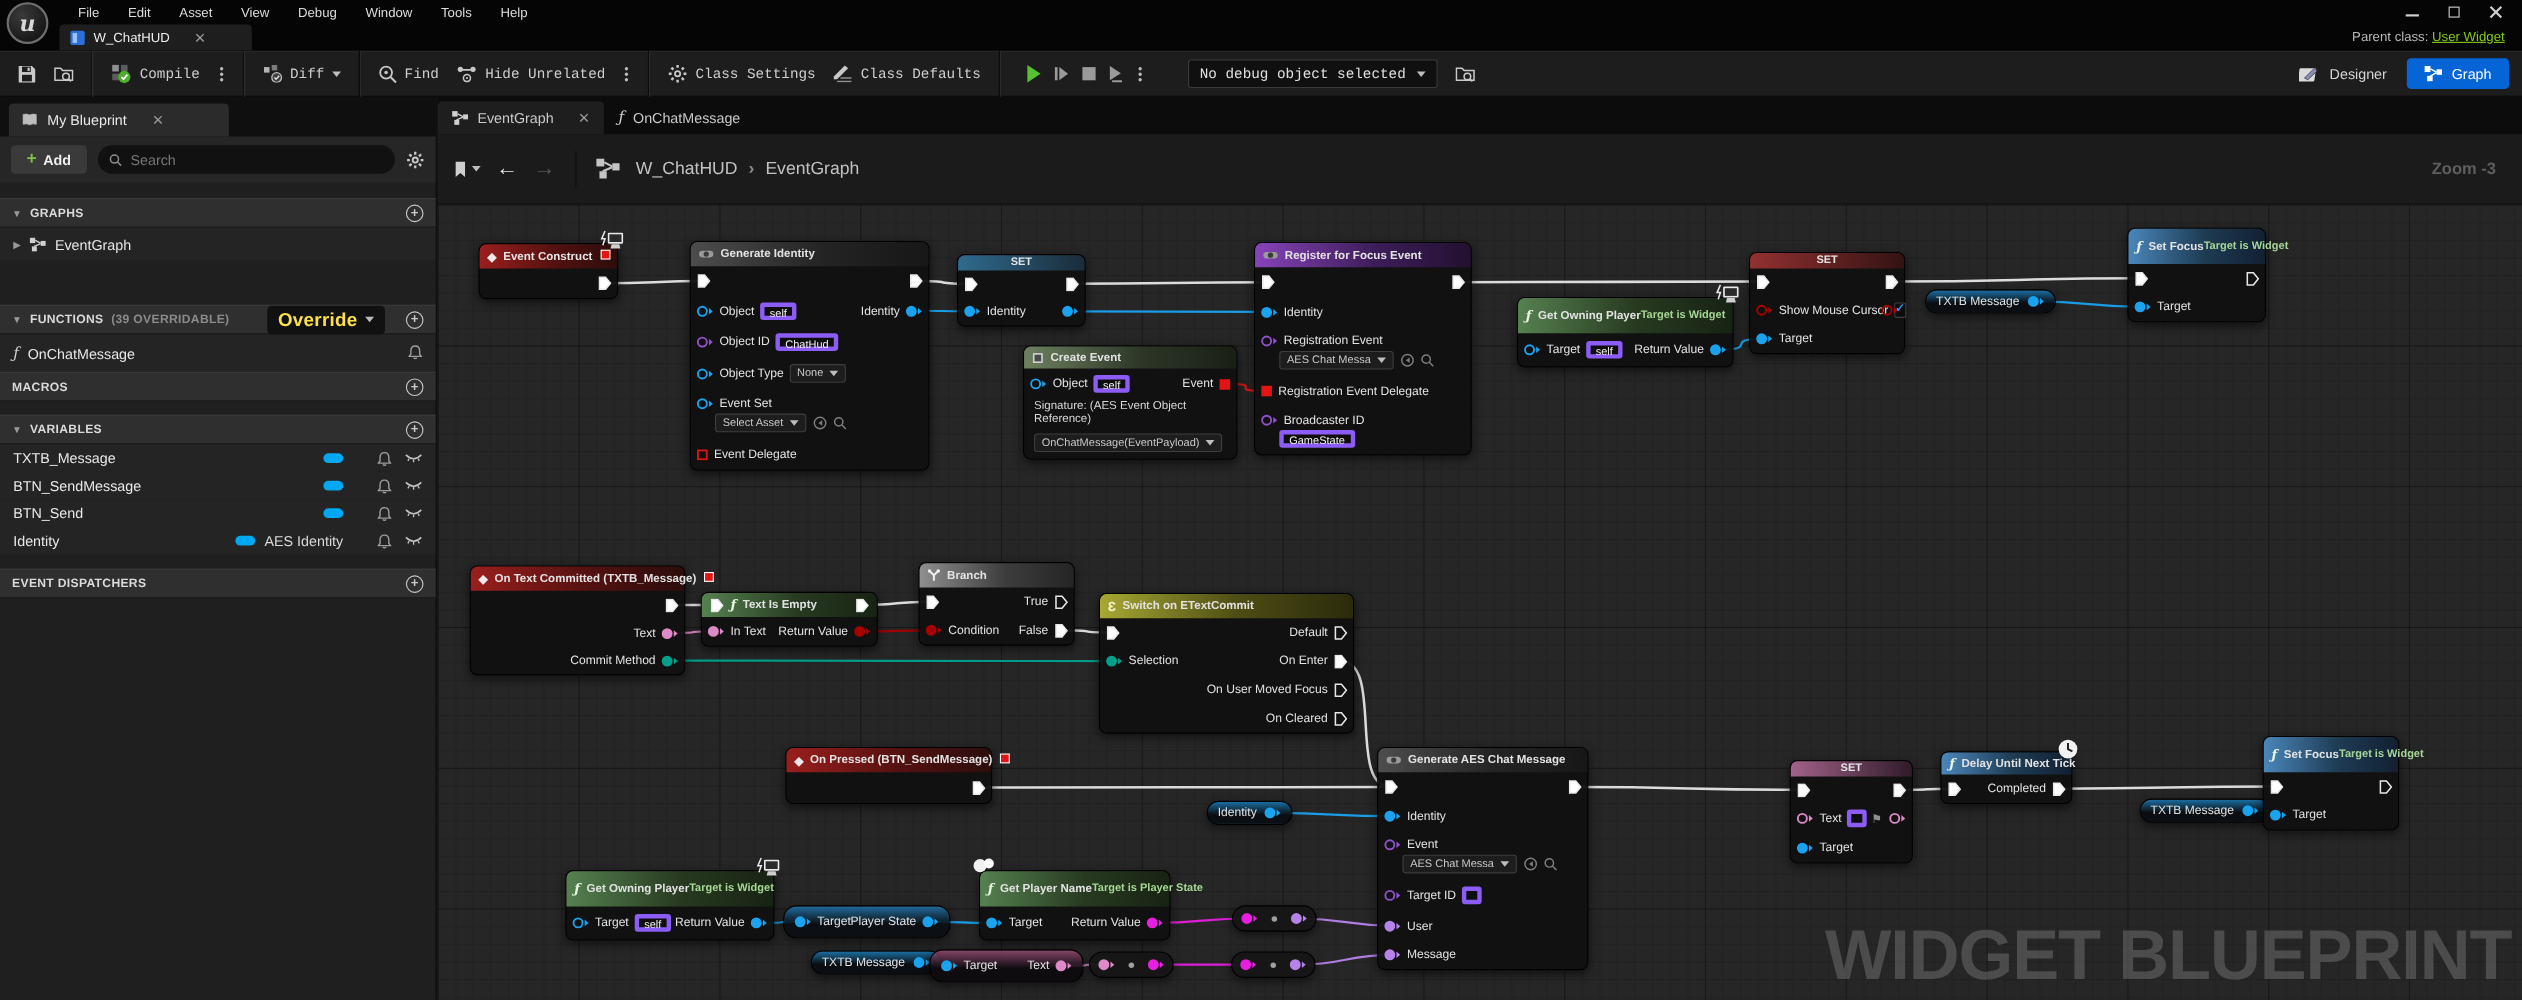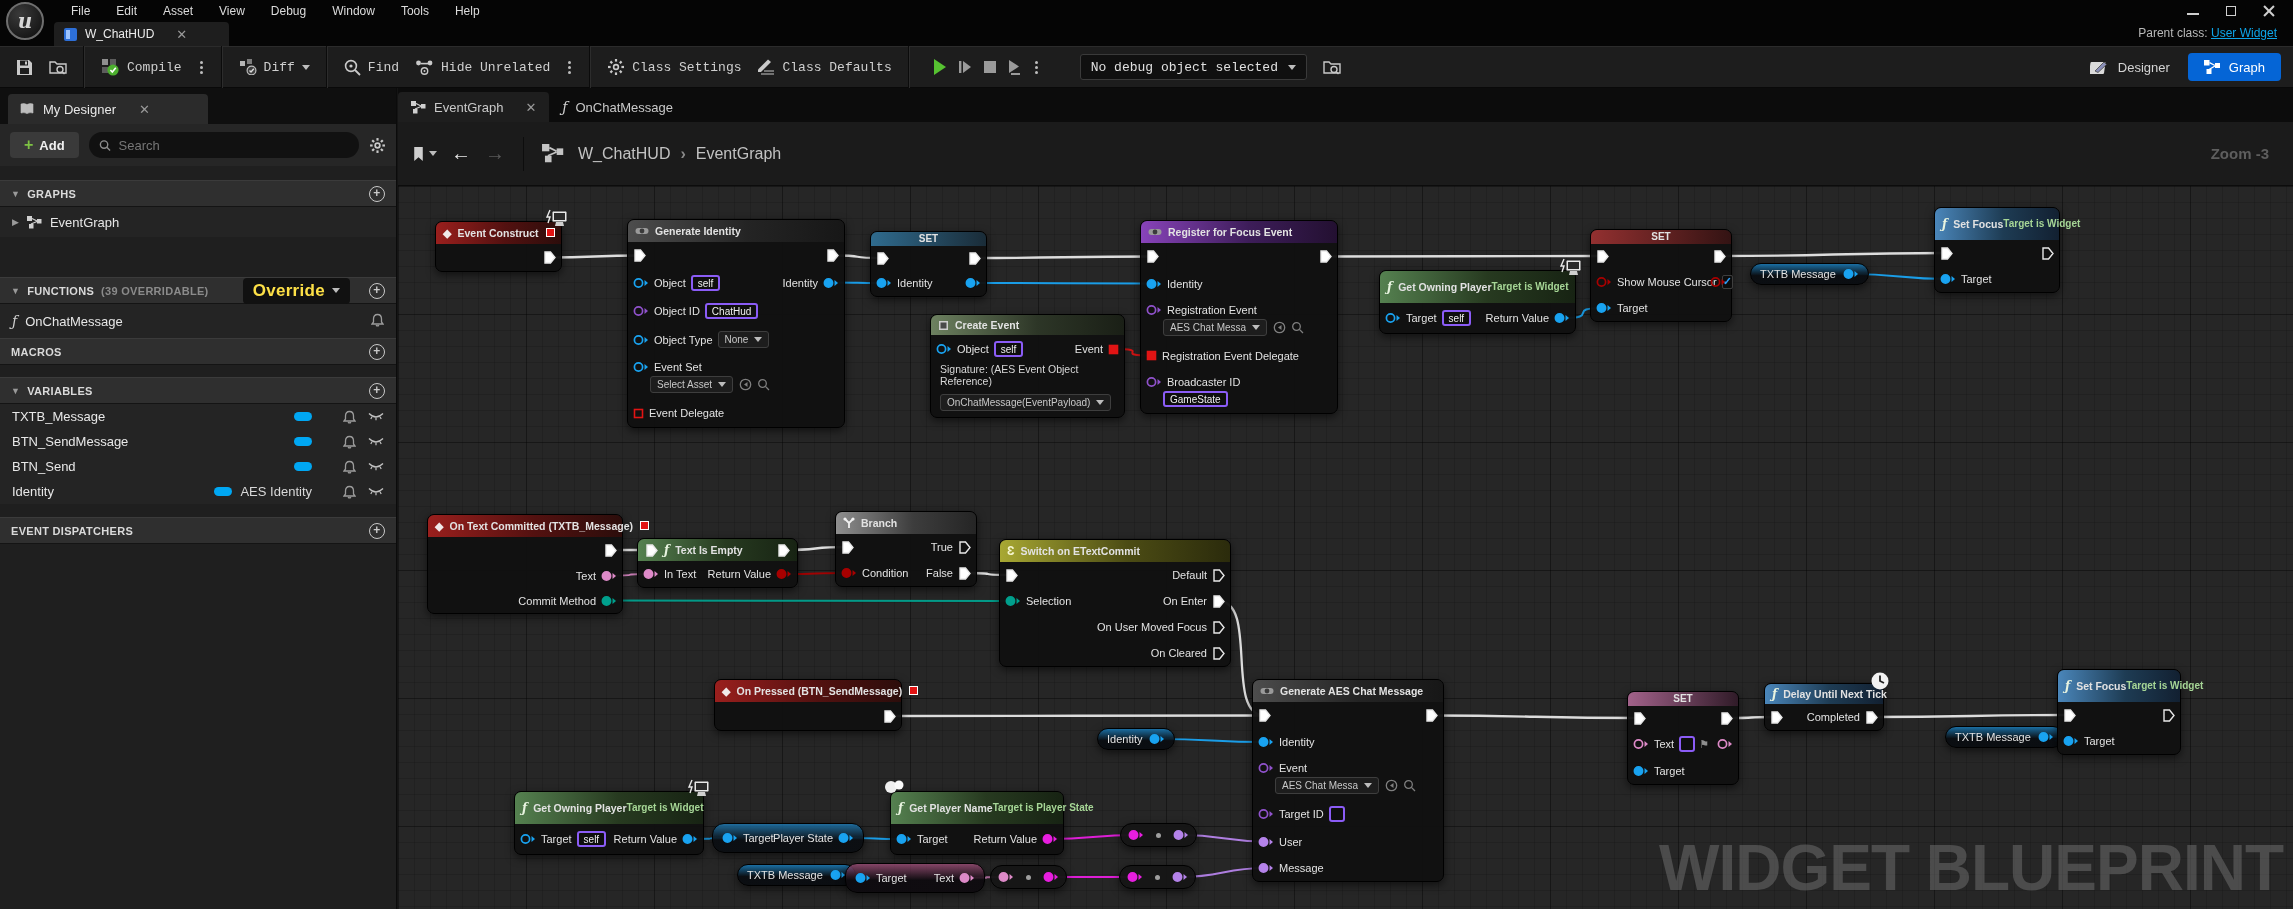--- a/index.html
+++ b/index.html
@@ -22,21 +22,21 @@
     font-family:"DejaVu Serif", serif; font-weight:bold; font-style:italic; font-size:20px; color:#d8d8d8;}
 
   
   #assettabs { position:absolute; top:22px; left:0; width:100%; height:24px; background:#050505; z-index:10; }
   #assettab { position:absolute; left:54px; top:0; height:24px; min-width:175px; background:#1e1e1e;
     border-radius:4px 4px 0 0; display:flex; align-items:center; gap:8px; padding:0 10px; font-size:12px; color:#ececec;}
   .wicon { width:13px; height:13px; background:#2d6fd8; border-radius:2px; position:relative; }
   .wicon:after { content:""; position:absolute; left:2px; top:2px; width:4px; height:9px; background:#9cc3ff; }
   .tab-x { color:#9a9a9a; font-size:13px; margin-left:14px; }
   #parentclass { position:absolute; right:16px; top:4px; font-size:12px; color:#b9b9b9; }
-  #parentclass b { color:#0ea5e9; font-weight:normal; text-decoration:underline; }
+  #parentclass b { color:#84cc16; font-weight:normal; text-decoration:underline; }
 
   
   #toolbar { position:absolute; top:46px; left:0; width:100%; height:42px; background:#1d1d1d;
     border-top:1px solid #2b2b2b; border-bottom:1px solid #090909; display:flex; align-items:center; z-index:5;}
   .tgroup { display:flex; align-items:center; gap:16px; padding:0 16px; height:100%;font-family:Liberation Mono, monospace; }
   .tsep { width:2px; height:42px; background:linear-gradient(90deg,#0b0b0b 50%,#2c2c2c 50%); }
   .tbtn { display:flex; align-items:center; gap:7px; font-size:13px; color:#cfcfcf; cursor:default; }
   .kebab { display:inline-flex; flex-direction:column; gap:2px; padding:0 2px;}
   .kebab i { width:3px; height:3px; border-radius:50%; background:#bdbdbd; }
   .caret { width:0; height:0; border-left:4px solid transparent; border-right:4px solid transparent; border-top:5px solid #bdbdbd; }
@@ -125,21 +125,21 @@
   .sethdr { height:14px; justify-content:center; font-size:10px; }
   .row { display:flex; align-items:center; padding:0 5px; }
   .cL { display:flex; align-items:center; gap:5px; min-width:0;}
   .cR { margin-left:auto; display:flex; align-items:center; gap:5px; }
   .stack { display:flex; flex-direction:column; align-items:flex-start; gap:3px; }
   .line1 { display:flex; align-items:center; gap:5px; }
   .line2 { display:flex; align-items:center; gap:6px; margin-left:17px; }
   .rowfull { padding:0 9px; display:flex; align-items:center; }
   .rowfull.ctr { justify-content:flex-start; color:#dcdcdc; }
   .lbl { white-space:nowrap; }
-  .ctl-box { background:#0e0e0e; border:2px solid #8b5cf6; border-radius:3px; min-width:16px; height:16px;
+  .ctl-box { background:#0e0e0e; border:4px solid #8b5cf6; border-radius:3px; min-width:16px; height:16px;
     line-height:14px; padding:0 5px; font-size:10px; color:#f0f0f0; white-space:nowrap;}
   .ctl-dd { background:#1d1d1d; border:1px solid #3e3e3e; border-radius:3px; height:17px; display:inline-flex;
     align-items:center; gap:6px; padding:0 6px; font-size:10px; color:#c8c8c8; white-space:nowrap;}
   .ctl-cb { width:14px; height:14px; background:#0c0c0c; border:1px solid #3e3e3e; border-radius:2px; color:#2f9df5;
     font-size:11px; font-weight:bold; display:inline-flex; align-items:center; justify-content:center; line-height:1;}
   .flagico { color:#8f8f8f; font-size:11px; }
   .pin { display:inline-flex; align-items:center; }
   .node.pillvar { border-radius:13px; display:flex; align-items:center; gap:7px; padding:4px 9px;
     background:linear-gradient(180deg, rgba(25,118,176,.9), rgba(10,13,17,.97) 58%); }
   .node.compact { border-radius:12px; padding:4px 7px; }
@@ -378,21 +378,21 @@
       </div>
     </div>
   </div>
 
 <div id="panel">
   <div id="paneltabbar">
     <div id="paneltab">
       <svg width="14" height="12" viewBox="0 0 14 12">
           <path d="M1,1 Q4,0 7,1.5 Q10,0 13,1 L13,10 Q10,9 7,10.5 Q4,9 1,10 Z M7,1.5 L7,10.5" fill="#bdbdbd" stroke="#bdbdbd" stroke-width=".6"></path>
         </svg>
-      <span>My Designer</span>
+      <span>My Blueprint</span>
       <span class="tab-x">✕</span>
     </div>
   </div>
   <div id="panelctl">
     <div id="addbtn">
       <span class="plus">+</span>
       <span>Add</span>
     </div>
     <div id="searchbox">
       <svg width="13" height="13" viewBox="0 0 13 13">

